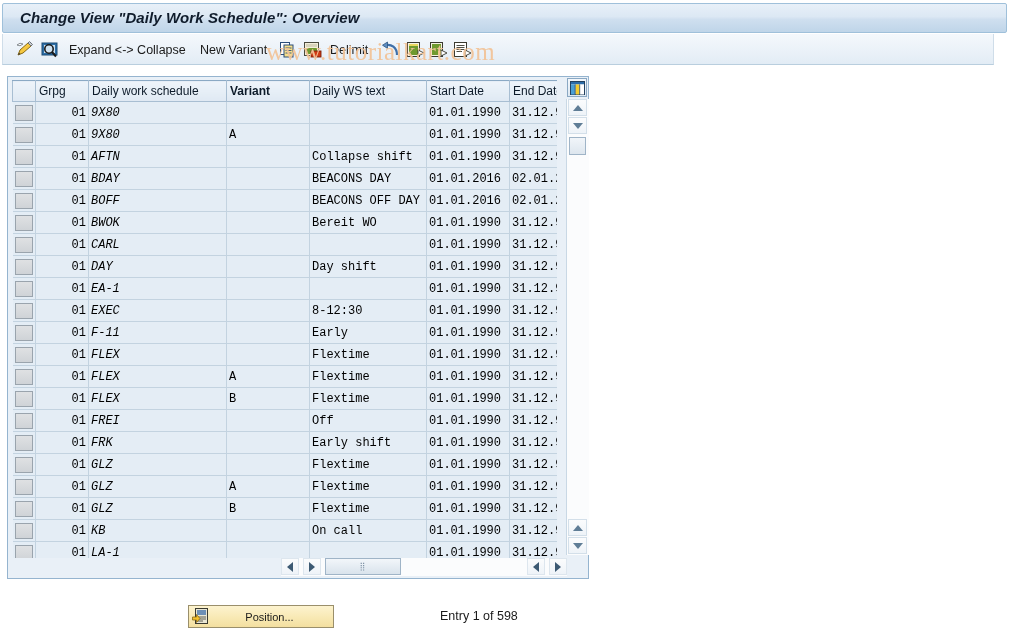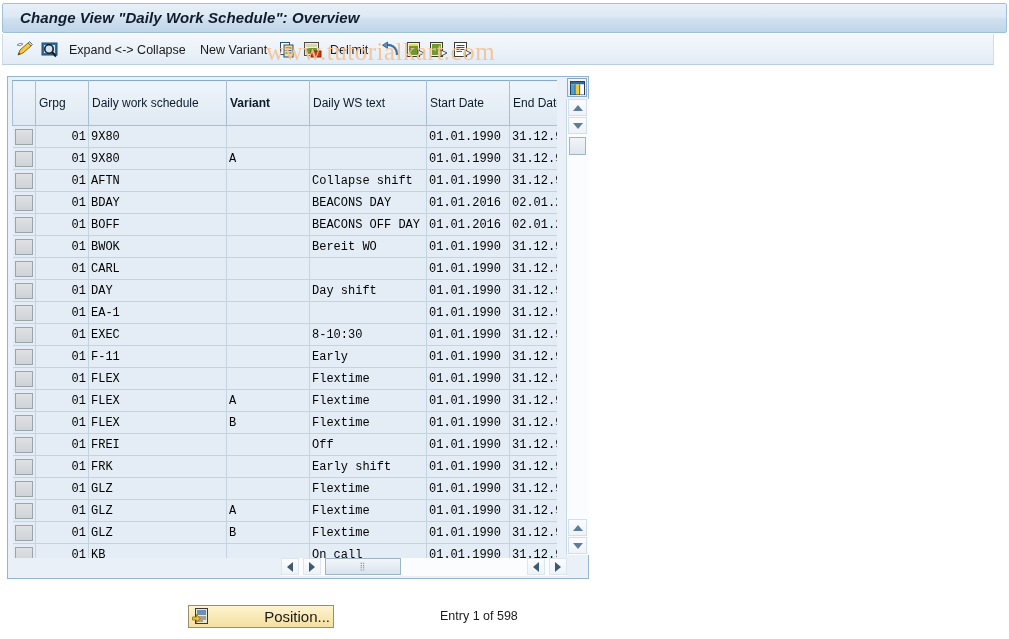--- a/index.html
+++ b/index.html
@@ -98,21 +98,21 @@
   }
   table.grid th {
     height: 20px;
     background: linear-gradient(to bottom, #eef4fa 0%, #dfe9f3 100%);
     border: 1px solid #a8bed2;
     border-top: 1px solid #8ba9c4;
     font-size: 12px;
     font-weight: normal;
     color: #0d1b2a;
     text-align: left;
-    padding: 12px 3px;
+    padding: 0 3px;
     white-space: nowrap;
     overflow: hidden;
   }
   table.grid th.selcol {
     background: linear-gradient(to bottom, #eef4fa 0%, #dfe9f3 100%);
     padding: 0;
   }
   table.grid td {
     height: 21px;
     font-family: "Liberation Mono", monospace;
@@ -132,21 +132,21 @@
     border-right: 1px solid #c3d3e0;
   }
   .selbtn {
     width: 18px; height: 16px;
     background: linear-gradient(to bottom, #dfe1e3 0%, #cfd3d7 100%);
     border: 1px solid #9aa4ad;
     box-sizing: border-box;
     display: block;
   }
   td.c-grpg  { width: 46px; text-align: right; padding-right: 1px; }
-  td.c-dws   { width: 131px; }
+  td.c-dws   { width: 131px; font-style: italic; }
   td.c-var   { width: 76px; }
   td.c-text  { width: 110px; background: #ffffff; font-family: "Liberation Sans", sans-serif; font-size: 12px; }
   td.c-start { width: 76px; }
   td.c-end   { width: 76px; border-right: 1px solid #c3d3e0; }
 
   
   .colcfg {
     position: absolute;
     left: 567px; top: 78px;
     width: 20px; height: 19px;
@@ -219,22 +219,22 @@
     position: absolute;
     left: 188px; top: 605px;
     width: 146px; height: 23px;
     background: linear-gradient(to bottom, #fdf3cf 0%, #f8e9b4 55%, #f3dfa0 100%);
     border: 1px solid #9a8f6b;
     box-sizing: border-box;
     display: flex; align-items: center;
   }
   .posbtn-ico { margin-left: 3px; }
   .posbtn-label {
-    flex: 1; text-align: right;
-    font-size: 15px; color: #1a1a1a;
+    flex: 1; text-align: center;
+    font-size: 11px; color: #1a1a1a;
     padding-right: 3px;
   }
   .entrytext {
     position: absolute;
     left: 440px; top: 609px;
     font-size: 12.5px;
     color: #1a1a1a;
     white-space: nowrap;
   }
 </style>
@@ -451,21 +451,21 @@
               <td class="c-start">01.01.1990</td>
               <td class="c-end">31.12.9999</td>
             </tr>
             <tr>
               <td class="c-sel">
                 <span class="selbtn"></span>
               </td>
               <td class="c-grpg">01</td>
               <td class="c-dws">EXEC</td>
               <td class="c-var"></td>
-              <td class="c-text">8-10:30</td>
+              <td class="c-text">8-12:30</td>
               <td class="c-start">01.01.1990</td>
               <td class="c-end">31.12.9999</td>
             </tr>
             <tr>
               <td class="c-sel">
                 <span class="selbtn"></span>
               </td>
               <td class="c-grpg">01</td>
               <td class="c-dws">F-11</td>
               <td class="c-var"></td>

